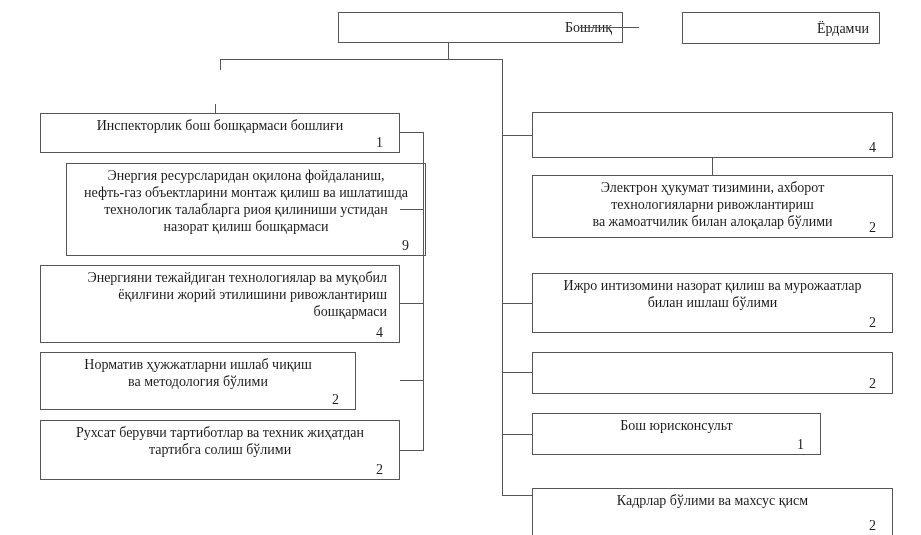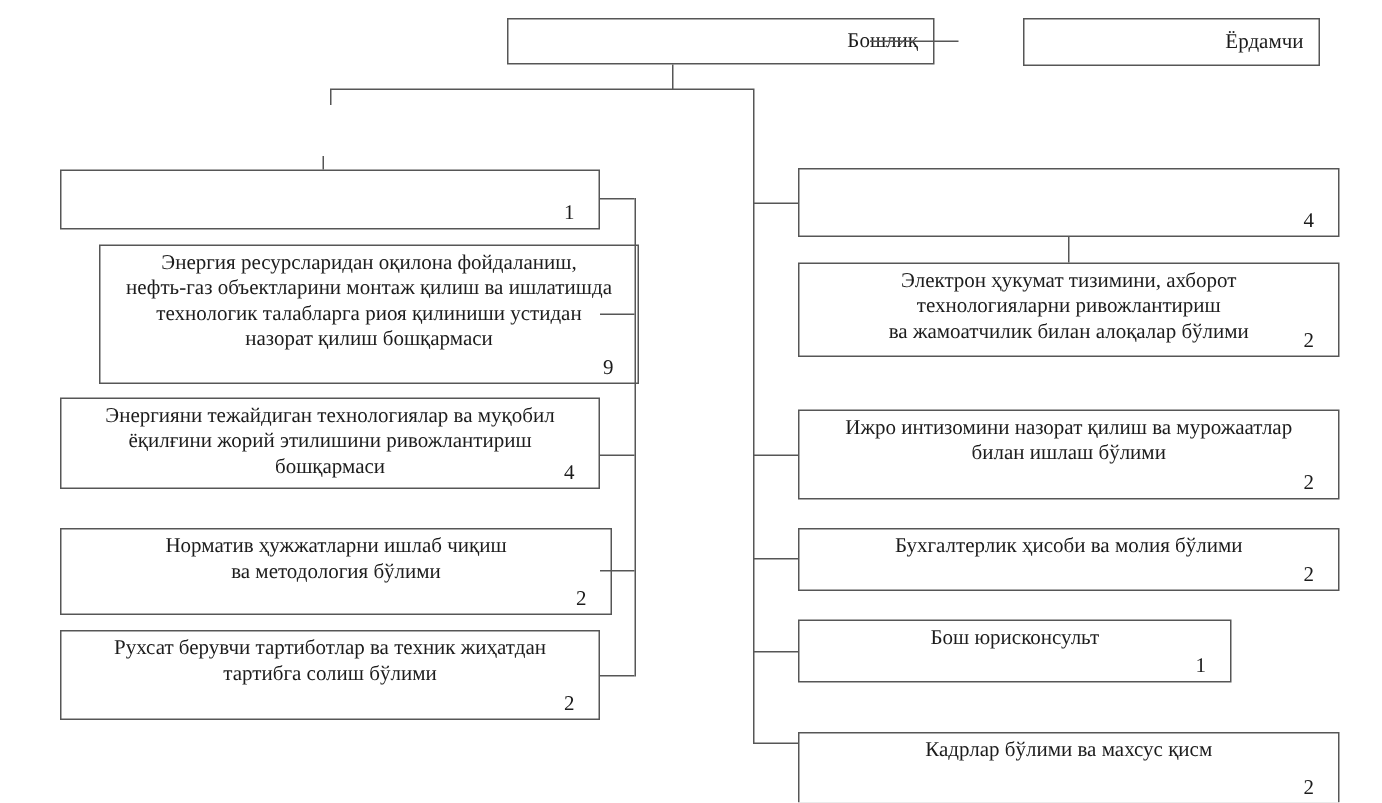--- a/index.html
+++ b/index.html
@@ -37,22 +37,22 @@
   .conn { position: absolute; background: #565656; }
   .conn.h { height: 1px; }
   .conn.v { width: 1px; }
 
   
   #box-chief      { left:295px; top:12px;  width:285px; height:31px; }
   #box-assistant  { left:639px; top:12px;  width:198px; height:32px;padding-left:44px; }
   #box-deputy     { left:40px;  top:70px;  width:359px; height:34px; }
   #box-l0         { left:40px;  top:113px; width:360px; height:40px; }
   #box-l1         { left:40px;  top:163px; width:360px; height:93px;margin-left:26px; }
-  #box-l2         { left:40px;  top:265px; width:360px; height:61px; }
-  #box-l3         { left:40px;  top:352px; width:368px; height:58px; }
+  #box-l2         { left:40px;  top:265px; width:360px; height:78px;text-align:right; }
+  #box-l3         { left:40px;  top:352px; width:316px; height:58px; }
   #box-l4         { left:40px;  top:420px; width:360px; height:60px; }
   #box-r0         { left:532px; top:112px; width:361px; height:46px; }
   #box-r1         { left:532px; top:175px; width:361px; height:63px; }
   #box-r2         { left:532px; top:273px; width:361px; height:60px; }
   #box-r3         { left:532px; top:352px; width:361px; height:42px; }
   #box-r4         { left:532px; top:413px; width:289px; height:42px; }
   #box-r5         { left:532px; top:472px; width:361px; height:48px;margin-top:16px; }
 
   
   #c-chief-assist { left:580px; top:27px;  width:59px; }
@@ -81,20 +81,21 @@
 
   <div class="node center-v" id="box-chief">
     <div class="node-label">Бошлиқ</div>
   </div>
   <div class="node center-v" id="box-assistant">
     <div class="node-label">Ёрдамчи</div>
   </div>
 
 
   <div class="node" id="box-l0">
+    <div class="node-label">Инспекторлик бош бошқармаси бошлиғи</div>
     <span class="node-count">1</span>
   </div>
   <div class="node" id="box-l1">
     <div class="node-label">Энергия ресурсларидан оқилона фойдаланиш,
 нефть-газ объектларини монтаж қилиш ва ишлатишда
 технологик талабларга риоя қилиниши устидан
 назорат қилиш бошқармаси</div>
     <span class="node-count">9</span>
   </div>
   <div class="node" id="box-l2">
@@ -122,21 +123,20 @@
 технологияларни ривожлантириш
 ва жамоатчилик билан алоқалар бўлими</div>
     <span class="node-count">2</span>
   </div>
   <div class="node" id="box-r2">
     <div class="node-label">Ижро интизомини назорат қилиш ва мурожаатлар
 билан ишлаш бўлими</div>
     <span class="node-count">2</span>
   </div>
   <div class="node" id="box-r3">
-    <div class="node-label">Бухгалтерлик ҳисоби ва молия бўлими</div>
     <span class="node-count">2</span>
   </div>
   <div class="node" id="box-r4">
     <div class="node-label">Бош юрисконсульт</div>
     <span class="node-count">1</span>
   </div>
   <div class="node" id="box-r5">
     <div class="node-label">Кадрлар бўлими ва махсус қисм</div>
     <span class="node-count">2</span>
   </div>

